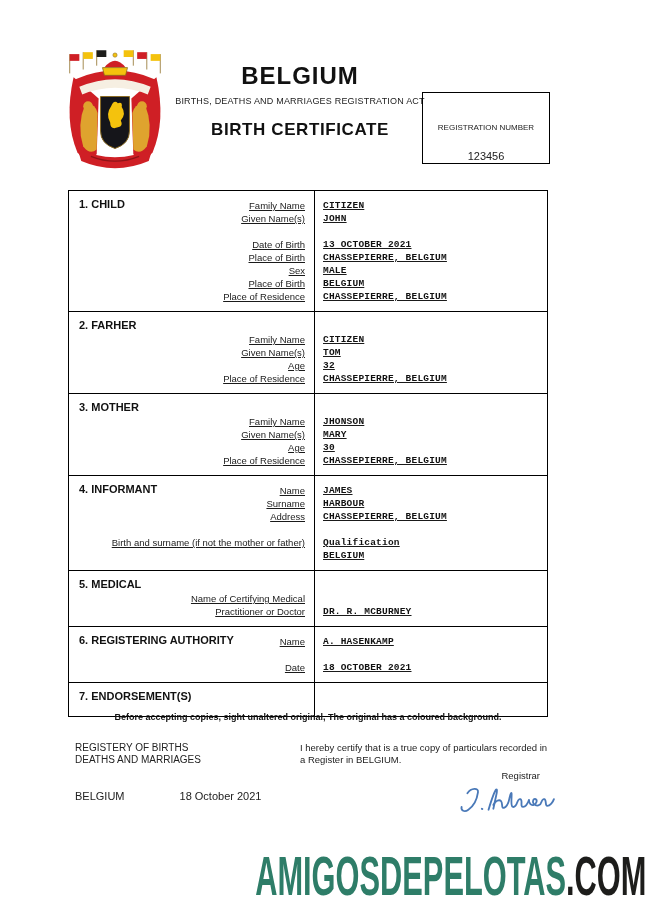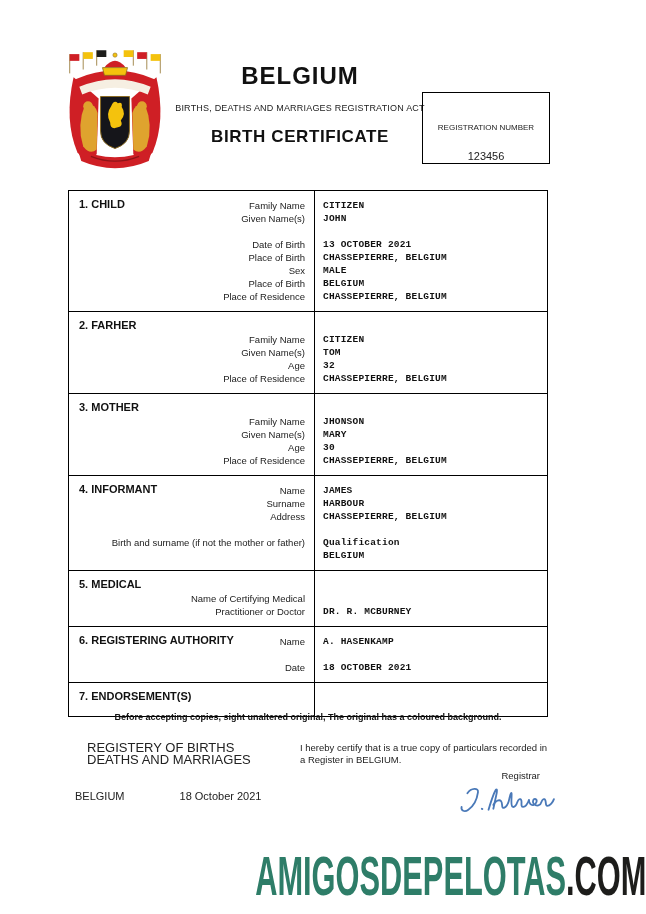--- a/index.html
+++ b/index.html
@@ -4,43 +4,43 @@
 <style>
   html,body{margin:0;padding:0;}
   body{
     width:646px;height:914px;position:relative;background:#ffffff;
     font-family:"Liberation Sans",sans-serif;color:#1a1a1a;overflow:hidden;
   }
   
   .emblem{position:absolute;left:62px;top:46px;width:106px;height:128px;}
   .header-center{position:absolute;left:120px;top:62px;width:360px;text-align:center;}
   .country{font-size:24px;font-weight:bold;letter-spacing:1px;color:#111;}
-  .act{font-size:9px;margin-top:13px;color:#222;letter-spacing:.2px;}
+  .act{font-size:9px;margin-top:6px;color:#222;letter-spacing:.2px;}
   .doc-title{font-size:17px;font-weight:bold;margin-top:14px;letter-spacing:.6px;color:#111;}
   .regbox{
     position:absolute;left:422px;top:92px;width:128px;height:72px;
     border:1.5px solid #000;text-align:center;box-sizing:border-box;
   }
   .regbox .rlabel{font-size:8px;margin-top:30px;color:#222;}
   .regbox .rnum{font-size:11px;margin-top:18px;color:#222;}
   
   .certificate-table{
     position:absolute;left:68px;top:190px;width:480px;
     border:1.6px solid #000;box-sizing:border-box;background:#fff;
   }
-  .section{position:relative;border-bottom:1.2px solid #000;padding:8px 0;min-height:33px;box-sizing:border-box;}
+  .section{position:relative;border-bottom:1.2px solid #000;padding:8px 0;min-height:33px;box-sizing:border-box;text-decoration:underline;}
   .section:last-child{border-bottom:none;}
   .divider{position:absolute;left:245px;top:0;bottom:0;width:0;border-left:1.2px solid #000;}
   .section-title{position:absolute;left:10px;top:7px;font-size:11px;font-weight:bold;color:#111;white-space:nowrap;}
   .row{display:flex;min-height:13px;line-height:13px;}
   .flabel{width:245px;text-align:right;padding-right:9px;box-sizing:border-box;font-size:9.5px;color:#222;}
   .fvalue{flex:1;padding-left:9px;font-family:"Liberation Mono","DejaVu Sans Mono",monospace;font-weight:bold;font-size:9.5px;letter-spacing:.2px;color:#111;white-space:nowrap;}
   
   .notice{position:absolute;left:68px;top:712px;width:480px;text-align:center;font-size:9px;font-weight:bold;color:#111;}
-  .registry{position:absolute;left:87px;top:742px;font-size:13px;line-height:12px;color:#222;}
+  .registry{position:absolute;left:75px;top:742px;font-size:10px;line-height:12px;color:#222;}
   .certify{position:absolute;left:300px;top:742px;width:252px;font-size:9.5px;line-height:12px;color:#222;}
   .registrar{position:absolute;left:300px;top:770px;width:240px;text-align:right;font-size:9.5px;color:#222;}
   .place-date{position:absolute;left:75px;top:790px;font-size:11px;color:#222;}
   .place-date .date{margin-left:55px;}
   .signature{position:absolute;left:452px;top:782px;width:125px;height:40px;}
   
   .watermark{
     position:absolute;right:0;bottom:10px;font-size:56px;font-weight:bold;
     white-space:nowrap;transform:scaleX(0.55);transform-origin:100% 50%;
     letter-spacing:0;line-height:1;

